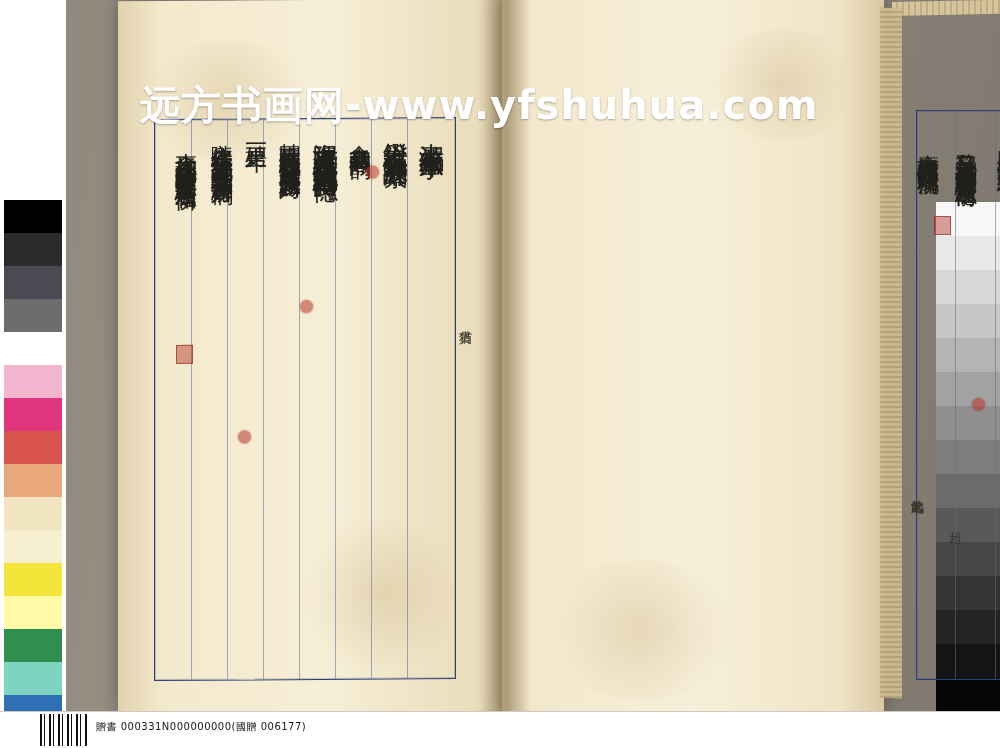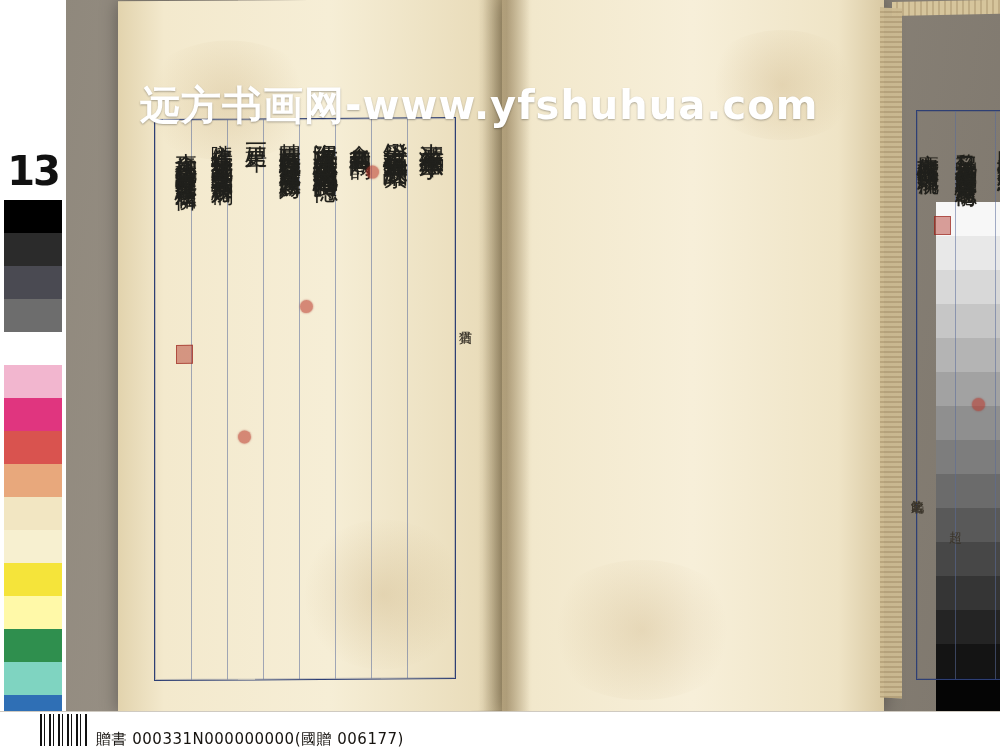--- a/index.html
+++ b/index.html
@@ -67,22 +67,22 @@
   .caption-bar {
     position: absolute;
     left: 0; bottom: 0;
     width: 1000px;
     height: 36px;
     background: #ffffff;
     border-top: 1px solid #cfcac1;
   }
   .caption-bar .cap-left {
     position: absolute;
-    left: 96px; top: 18px;
-    font-size: 15px;
+    left: 96px; top: 8px;
+    font-size: 10px;
     color: #16130f;
     font-family: "DejaVu Sans", sans-serif;
     letter-spacing: 0.5px;
   }
   .caption-bar .cap-right {
     position: absolute;
     left: 556px; top: 8px;
     font-size: 15px;
     color: #16130f;
     font-family: "DejaVu Sans", sans-serif;
@@ -227,21 +227,20 @@
     pointer-events: none;
   }
 </style>
 </head>
 <body>
 
 <div id="page">
   <div class="surface"></div>
 
   <div class="calib-left">
-    <div class="num">13</div>
     <div class="swatch-col" id="left-swatches" style="top:200px;">
         <div class="swatch" style="background: rgb(0, 0, 0);"></div>
         <div class="swatch" style="background: rgb(43, 43, 43);"></div>
         <div class="swatch" style="background: rgb(74, 74, 82);"></div>
         <div class="swatch" style="background: rgb(109, 109, 109);"></div>
         <div class="swatch" style="background: rgb(255, 255, 255);"></div>
         <div class="swatch" style="background: rgb(242, 182, 207);"></div>
         <div class="swatch" style="background: rgb(224, 53, 127);"></div>
         <div class="swatch" style="background: rgb(217, 83, 79);"></div>
         <div class="swatch" style="background: rgb(232, 168, 124);"></div>

